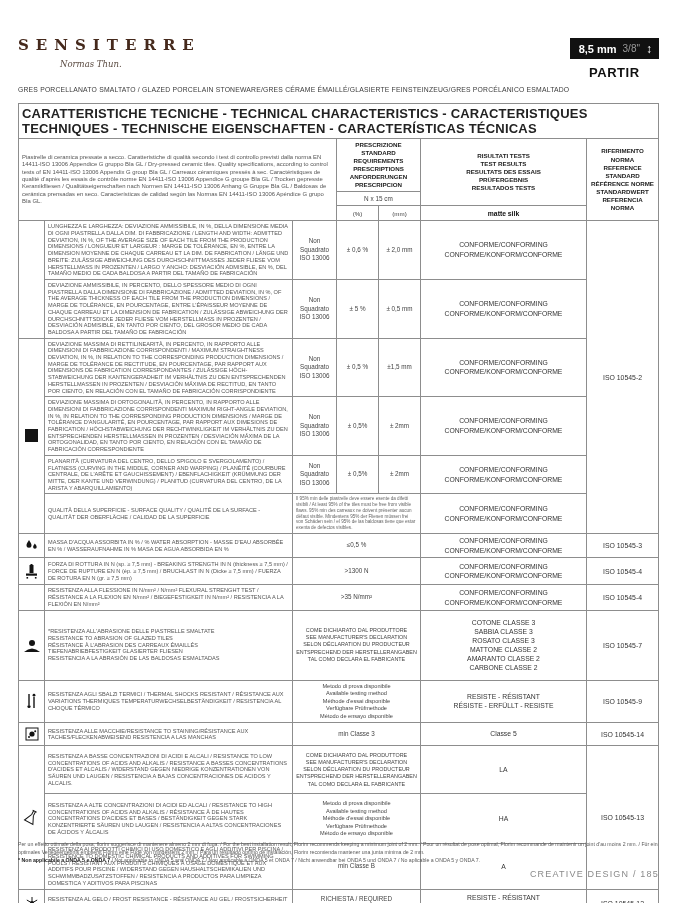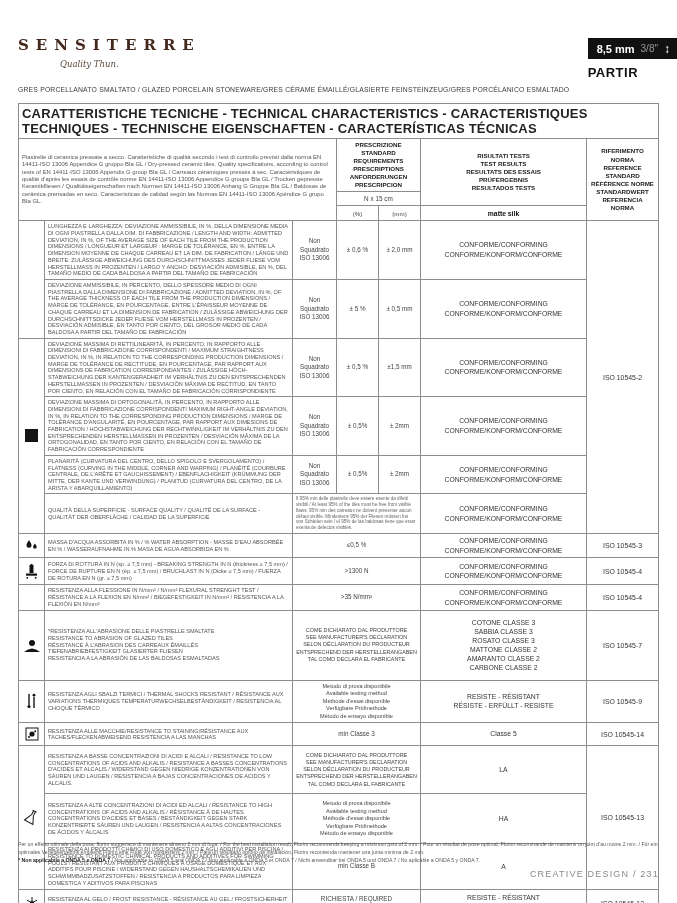--- a/index.html
+++ b/index.html
@@ -1,21 +1,21 @@
 <!DOCTYPE html>
 <html><head>
 <meta charset="utf-8">
 <style>
   html,body{margin:0;padding:0;background:#fff;}
   .page{position:relative;width:677px;height:903px;background:#fff;font-family:"Liberation Sans",sans-serif;color:#333;overflow:hidden;}
   
   .brand-row{position:absolute;top:36px;left:18px;right:18px;}
   .logo{font-family:"DejaVu Serif",serif;font-size:15px;font-weight:bold;letter-spacing:7px;color:#45291c;}
   .designer{font-family:"DejaVu Serif",serif;font-style:italic;font-size:8.5px;color:#5a4a40;margin:5px 0 0 42px;}
-  .badge-wrap{position:absolute;top:38px;right:0;text-align:left;}
+  .badge-wrap{position:absolute;top:38px;right:18px;text-align:center;}
   .badge{display:inline-flex;align-items:center;gap:6px;background:#111;color:#fff;padding:3px 7px 3px 9px;height:15px;}
   .badge .mm{font-weight:bold;font-size:11px;color:#fff;}
   .badge .inch{font-size:10px;color:#9a9a9a;}
   .badge .arrow{font-size:12px;color:#fff;font-weight:bold;line-height:1;}
   .series{font-size:13px;font-weight:bold;color:#111;letter-spacing:.5px;margin-top:6px;}
   .product-line{position:absolute;top:86px;left:18px;right:18px;font-size:6.8px;color:#3a3a3a;letter-spacing:.2px;}
   
   table.tech{position:absolute;top:103px;left:18px;border-collapse:collapse;table-layout:fixed;width:640px;}
   table.tech td{border:1px solid #8d8d8d;padding:2px 3px;vertical-align:middle;overflow:hidden;}
   .title-band td{font-size:13px;font-weight:bold;color:#222;padding:3px 5px;letter-spacing:.2px;}
@@ -39,21 +39,21 @@
   .notes .bold{font-weight:bold;color:#222;}
   .page-footer{position:absolute;top:869px;right:18px;font-size:9px;color:#8a8a8a;letter-spacing:1.2px;}
 </style>
 </head>
 <body>
 
 <div class="page">
 
   <div class="brand-row">
     <div class="logo">SENSITERRE</div>
-    <div class="designer">Quality Thun.</div>
+    <div class="designer">Normas Thun.</div>
   </div>
 
   <div class="badge-wrap">
     <div class="badge">
       <span class="mm">8,5 mm</span>
       <span class="inch">3/8"</span>
       <span class="arrow">↕</span>
     </div>
     <div class="series">PARTIR</div>
   </div>
@@ -337,15 +337,15 @@
       <td class="ref">ISO 10545-11</td>
     </tr>
   </tbody>
     </table>
 
   <div class="notes">
     <div>Per un effetto ottimale della posa, florim suggerisce di mantenere almeno 2 mm di fuga. / For the best installation result, Florim recommends keeping a minimum joint of 2 mm. / Pour un résultat de pose optimal, Florim recommande de maintenir un joint d'au moins 2 mm. / Für ein optimales Verlegeergebnis empfiehlt Florim eine Fuge von mindestens 2 mm. / Para un resultado óptimo de instalación, Florim recomienda mantener una junta mínima de 2 mm.</div>
     <div><span class="bold">* Non applicabile a ONDA 5 e ONDA 7</span><span> / Not applicable to ONDA 5 and ONDA 7 / Non applicable à ONDA 5 et ONDA 7 / Nicht anwendbar bei ONDA 5 und ONDA 7 / No aplicable a ONDA 5 y ONDA 7.</span></div>
   </div>
 
-  <div class="page-footer">CREATIVE DESIGN / 231</div>
+  <div class="page-footer">CREATIVE DESIGN / 185</div>
 
 </div>
 
 </body></html>

